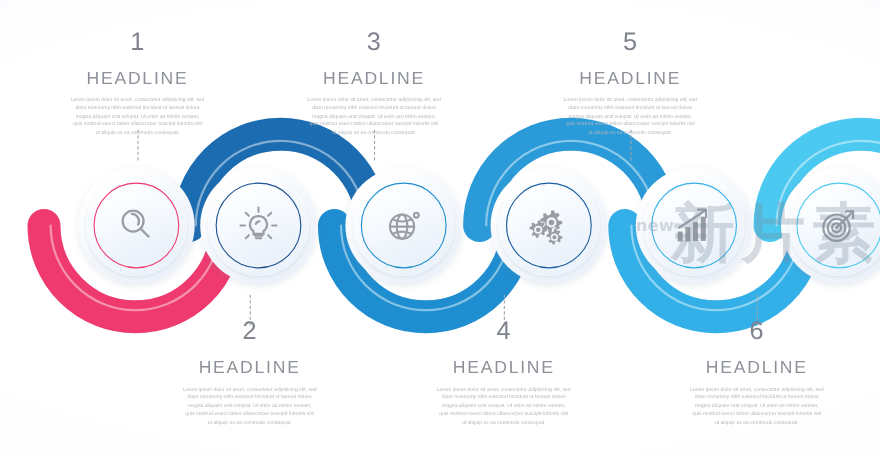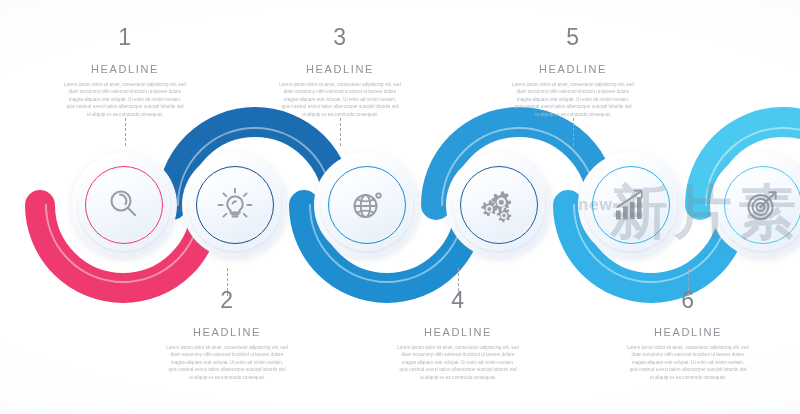--- a/index.html
+++ b/index.html
@@ -24,21 +24,21 @@
     color:#8b8f96;
   }
   .num{
     font-size:23px;
     font-weight:400;
     color:#7f848c;
     line-height:1;
     letter-spacing:0.5px;
   }
   .headline{
-    font-size:11px;
+    font-size:16px;
     letter-spacing:1.6px;
     color:#8d9199;
     font-weight:400;
     margin-top:14px;
     text-align:center;
   }
   .body{
     font-size:4.6px;
     line-height:1.62;
     color:#b2b6bd;

